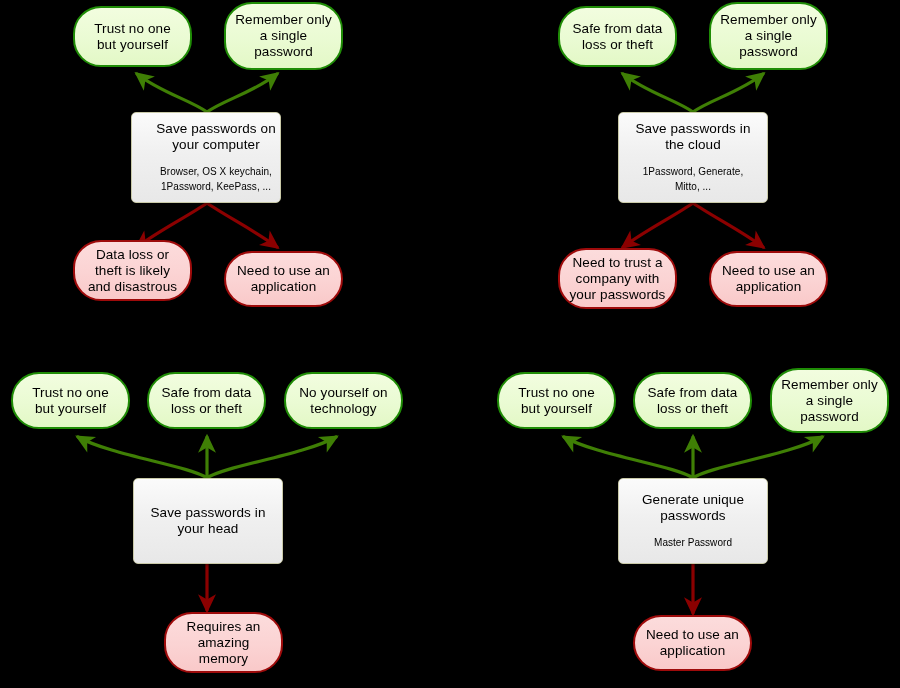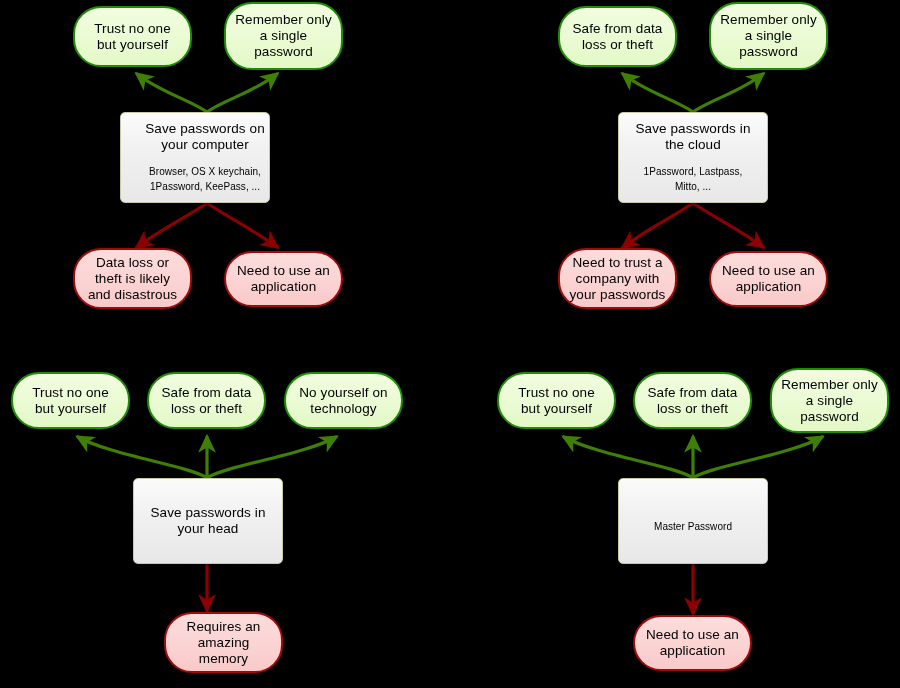--- a/index.html
+++ b/index.html
@@ -108,30 +108,30 @@
   <div id="nodes">
       <div class="node pill" style="left: 73px; top: 6px; width: 119px; height: 61px;">
         <div class="title">Trust no one
 but yourself</div>
       </div>
       <div class="node pill" style="left: 224px; top: 2px; width: 119px; height: 68px;">
         <div class="title">Remember only
 a single
 password</div>
       </div>
-      <div class="node pill-con" style="left: 73px; top: 248px; width: 119px; height: 61px; align-items: center;">
+      <div class="node pill-con" style="left: 73px; top: 240px; width: 119px; height: 61px; align-items: center;">
         <div class="title">Data loss or
 theft is likely
 and disastrous</div>
       </div>
       <div class="node pill-con" style="left: 224px; top: 251px; width: 119px; height: 56px;">
         <div class="title">Need to use an
 application</div>
       </div>
-      <div class="node rect" style="left: 120px; top: 112px; width: 150px; height: 91px; padding-left: 20px;">
+      <div class="node rect" style="left: 131px; top: 112px; width: 150px; height: 91px; padding-left: 20px;">
         <div class="title">Save passwords on
 your computer</div>
         <div class="sub">Browser, OS X keychain,
 1Password, KeePass, ...</div>
       </div>
       <div class="node pill" style="left: 558px; top: 6px; width: 119px; height: 61px;">
         <div class="title">Safe from data
 loss or theft</div>
       </div>
       <div class="node pill" style="left: 709px; top: 2px; width: 119px; height: 68px;">
@@ -144,21 +144,21 @@
 company with
 your passwords</div>
       </div>
       <div class="node pill-con" style="left: 709px; top: 251px; width: 119px; height: 56px;">
         <div class="title">Need to use an
 application</div>
       </div>
       <div class="node rect" style="left: 618px; top: 112px; width: 150px; height: 91px;">
         <div class="title">Save passwords in
 the cloud</div>
-        <div class="sub">1Password, Lastpass,
+        <div class="sub">1Password, Generate,
 Mitto, ...</div>
       </div>
       <div class="node pill" style="left: 11px; top: 372px; width: 119px; height: 57px;">
         <div class="title">Trust no one
 but yourself</div>
       </div>
       <div class="node pill" style="left: 147px; top: 372px; width: 119px; height: 57px;">
         <div class="title">Safe from data
 loss or theft</div>
       </div>
@@ -186,16 +186,18 @@
       <div class="node pill" style="left: 770px; top: 368px; width: 119px; height: 65px;">
         <div class="title">Remember only
 a single
 password</div>
       </div>
       <div class="node pill-con" style="left: 633px; top: 615px; width: 119px; height: 56px;">
         <div class="title">Need to use an
 application</div>
       </div>
       <div class="node rect" style="left: 618px; top: 478px; width: 150px; height: 86px;">
+        <div class="title">Generate unique
+passwords</div>
         <div class="sub">Master Password</div>
       </div>
     </div>
 </div>
 
 </body></html>

